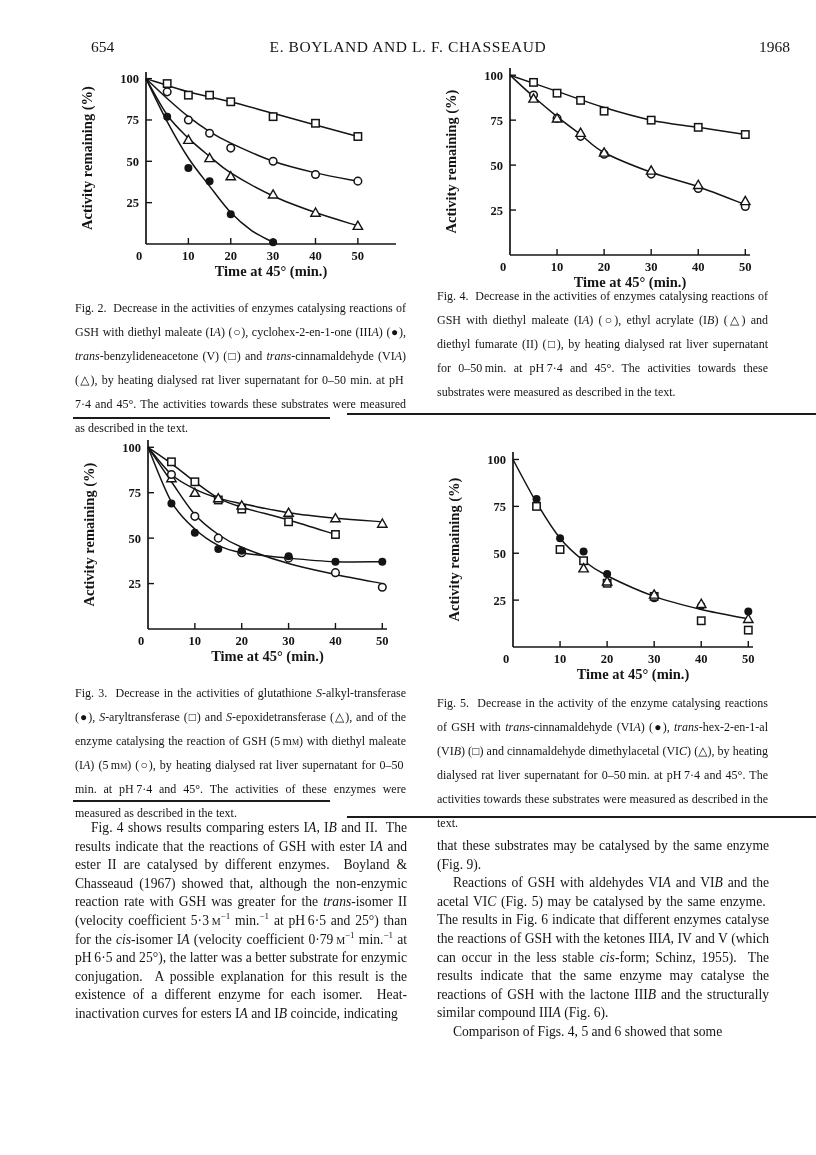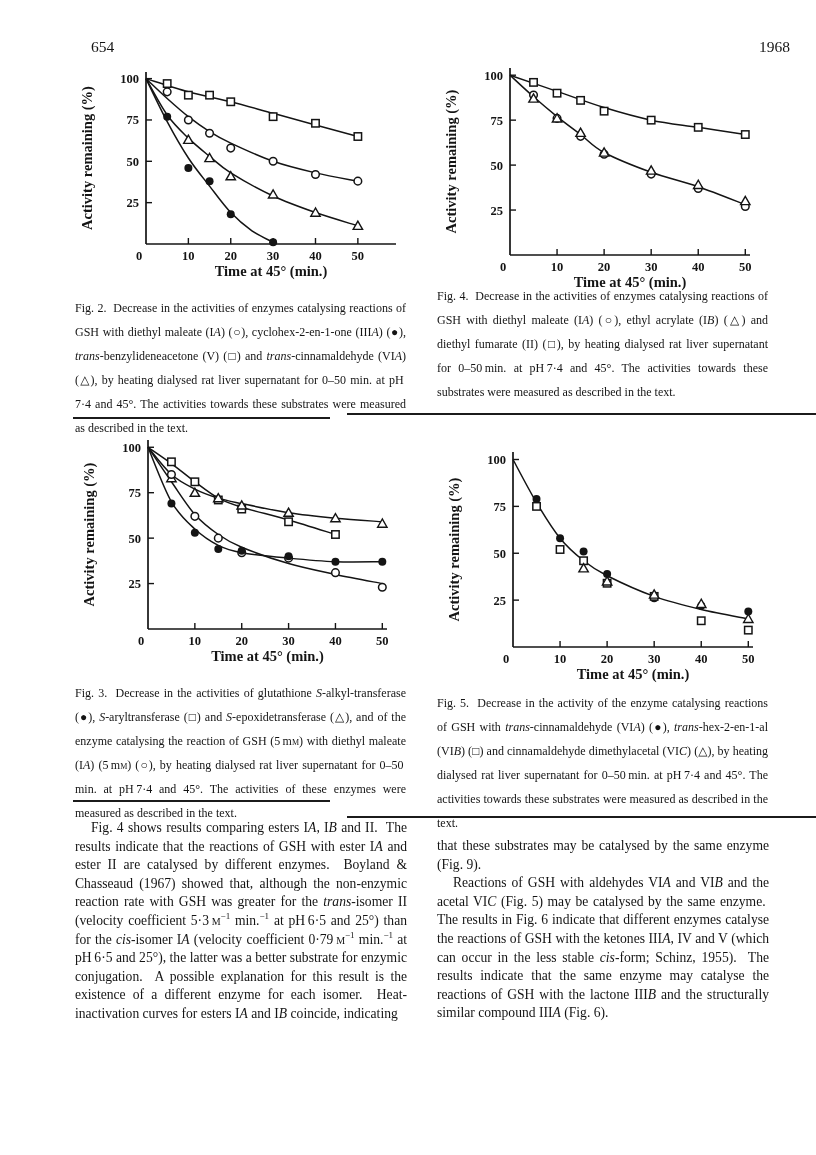--- a/index.html
+++ b/index.html
@@ -27,20 +27,21 @@
   .rule { position:absolute; height:2px; background:#1b1b1b; }
 
   .col { position:absolute; width:332px; font-size:13.6px; line-height:18.6px; text-align:justify; }
   .col p.indent { text-indent:16px; }
 </style>
 </head>
 <body>
 
 <div class="running-head">
   <span class="pageno">654</span>
+  <span class="rh-title">E. BOYLAND AND L. F. CHASSEAUD</span>
   <span class="year">1968</span>
 </div>
 
 <svg class="chart" width="336" height="220" style="left:74px;top:60px">
     <line x1="72" y1="12" x2="72" y2="184" stroke="#141414" stroke-width="1.7"></line>
     <line x1="72" y1="184" x2="322" y2="184" stroke="#141414" stroke-width="1.7"></line>
     <text x="65" y="200" text-anchor="middle" class="tick">0</text>
     <line x1="114.37288135593221" y1="184" x2="114.37288135593221" y2="178" stroke="#141414" stroke-width="1.4"></line>
     <text x="114.37288135593221" y="200" text-anchor="middle" class="tick">10</text>
     <line x1="156.74576271186442" y1="184" x2="156.74576271186442" y2="178" stroke="#141414" stroke-width="1.4"></line>
@@ -254,13 +255,14 @@
 <div class="rule" style="left:73px;top:800px;width:257px"></div>
 <div class="rule" style="left:347px;top:816px;width:469px"></div>
 
 <div class="col" style="left:75px;top:819px">
   <p class="para indent">Fig. 4 shows results comparing esters I<i>A</i>, I<i>B</i> and II.&nbsp; The results indicate that the reactions of GSH with ester I<i>A</i> and ester II are catalysed by different enzymes.&nbsp; Boyland &amp; Chasseaud (1967) showed that, although the non-enzymic reaction rate with GSH was greater for the <i>trans</i>-isomer II (velocity coefficient 5·3 <span class="sc">m</span><sup>−1</sup> min.<sup>−1</sup> at pH 6·5 and 25°) than for the <i>cis</i>-isomer I<i>A</i> (velocity coefficient 0·79 <span class="sc">m</span><sup>−1</sup> min.<sup>−1</sup> at pH 6·5 and 25°), the latter was a better substrate for enzymic conjugation.&nbsp; A possible explanation for this result is the existence of a different enzyme for each isomer.&nbsp; Heat-inactivation curves for esters I<i>A</i> and I<i>B</i> coincide, indicating</p>
 </div>
 
 <div class="col" style="left:437px;top:837px">
   <p class="para">that these substrates may be catalysed by the same enzyme (Fig. 9).</p>
   <p class="para indent">Reactions of GSH with aldehydes VI<i>A</i> and VI<i>B</i> and the acetal VI<i>C</i> (Fig. 5) may be catalysed by the same enzyme.&nbsp; The results in Fig. 6 indicate that different enzymes catalyse the reactions of GSH with the ketones III<i>A</i>, IV and V (which can occur in the less stable <i>cis</i>-form; Schinz, 1955).&nbsp; The results indicate that the same enzyme may catalyse the reactions of GSH with the lactone III<i>B</i> and the structurally similar compound III<i>A</i> (Fig. 6).</p>
+  <p class="para indent">Comparison of Figs. 4, 5 and 6 showed that some</p>
 </div>
 
 </body></html>

